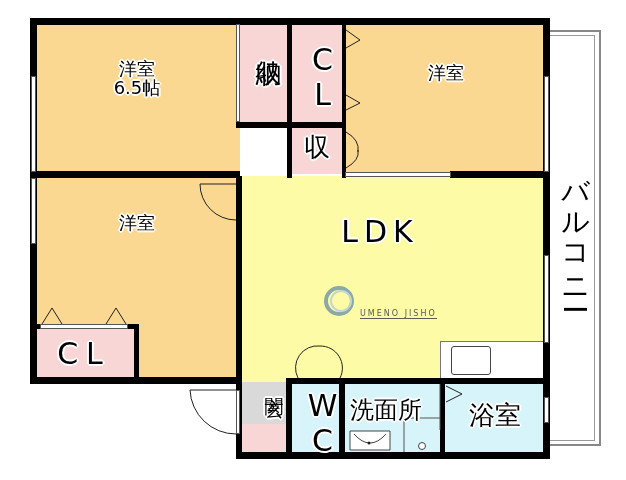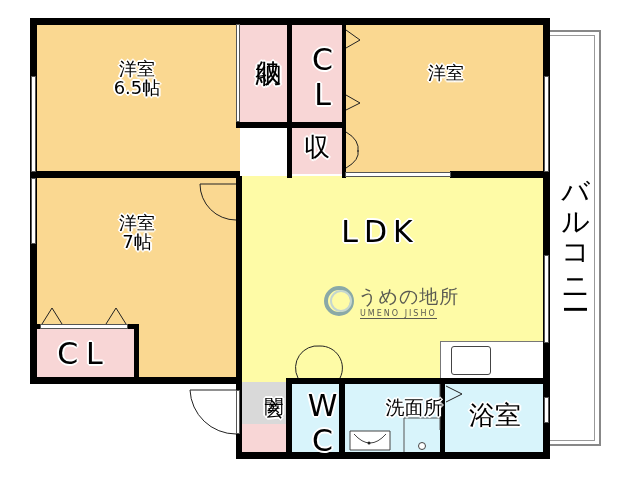--- a/index.html
+++ b/index.html
@@ -96,31 +96,29 @@
   <div>6.5帖</div>
 </div>
 <div class="label vert small" style="left:248px; top:40px; width:34px; font-size:26px;">収納</div>
 <div class="label vert" style="left:298px; top:42px; width:40px; font-size:30px;">CL</div>
 <div class="label small" style="left:292px; top:134px; width:50px; font-size:26px;">収</div>
 <div class="label" style="left:346px; top:64px; width:200px;">
   <div>洋室</div>
 </div>
 <div class="label" style="left:34px; top:214px; width:206px;">
   <div>洋室</div>
-  <div>7帖</div>
 </div>
 <div class="label" style="left:34px; top:338px; width:100px; font-size:30px; letter-spacing:8px;">CL</div>
 <div class="label" style="left:300px; top:208px; width:160px; font-size:30px;margin-top:8px;">
   <div style="letter-spacing:6px;">LDK</div>
 </div>
 <div class="label vert small" style="left:246px; top:383px; width:38px; font-size:19px;">玄関</div>
 <div class="label vert" style="left:294px; top:388px; width:44px; font-size:30px;">WC</div>
-<div class="label small" style="left:346px; top:398px; width:80px; font-size:19px;padding-left:28px;">洗面所</div>
+<div class="label small" style="left:346px; top:398px; width:80px; font-size:24px;">洗面所</div>
 <div class="label" style="left:446px; top:402px; width:98px; font-size:26px;">浴室</div>
 
 <div class="logo" style="left:322px; top:282px; width:160px; height:40px;">
   <svg class="abs" style="left:0; top:2px;" width="34" height="34">
     <circle cx="17" cy="17" r="13" fill="none" stroke="#8aa9a7" stroke-width="4"></circle>
     <circle cx="19" cy="17" r="10" fill="none" stroke="#c5d6cf" stroke-width="2"></circle>
   </svg>
-  <div class="abs logo-text" style="left:36px; top:2px;">うめの地所</div>
   <div class="abs logo-sub" style="left:38px; top:27px;">UMENO JISHO</div>
 </div>
 
 </body></html>

